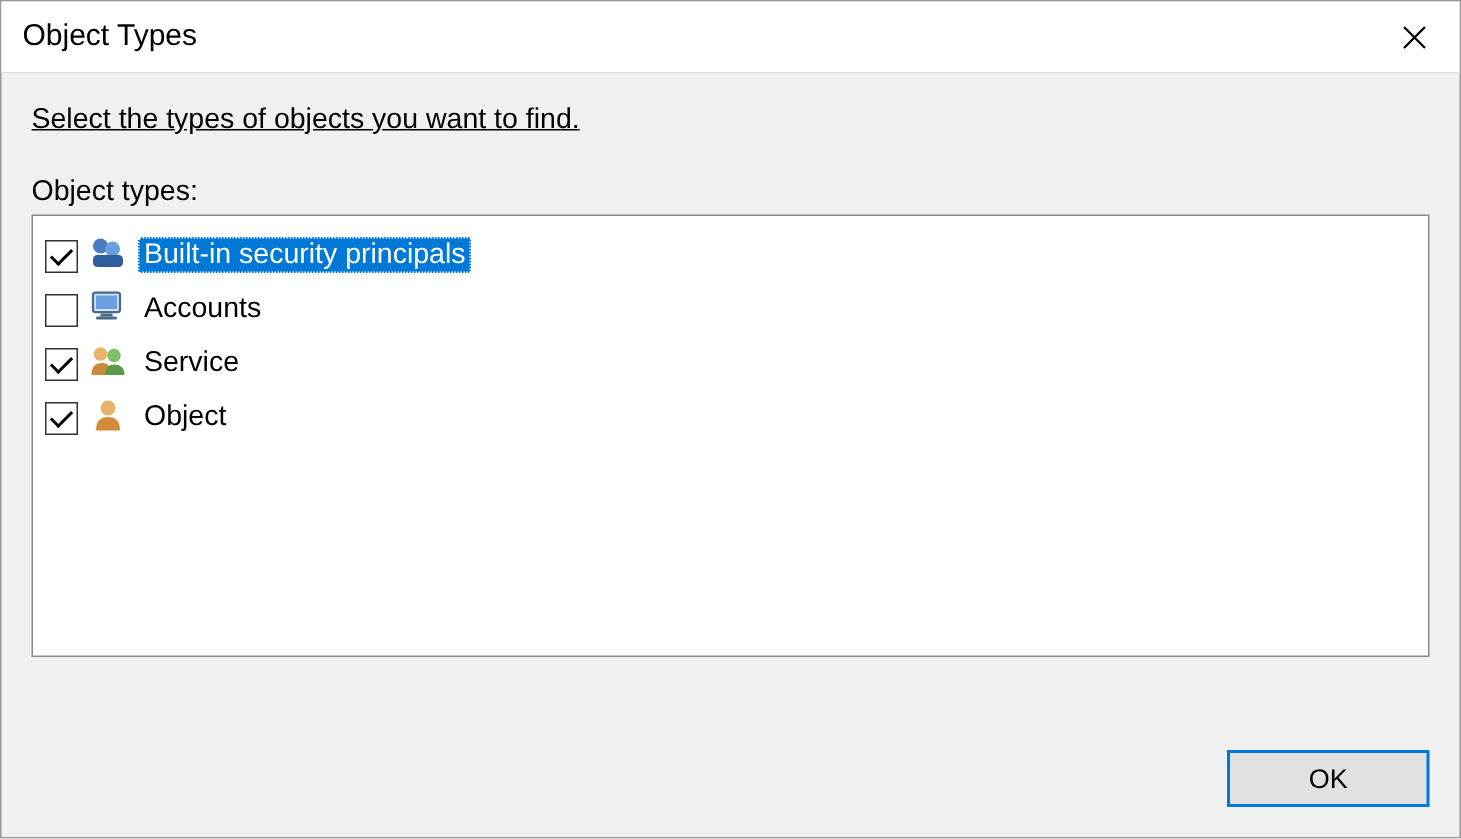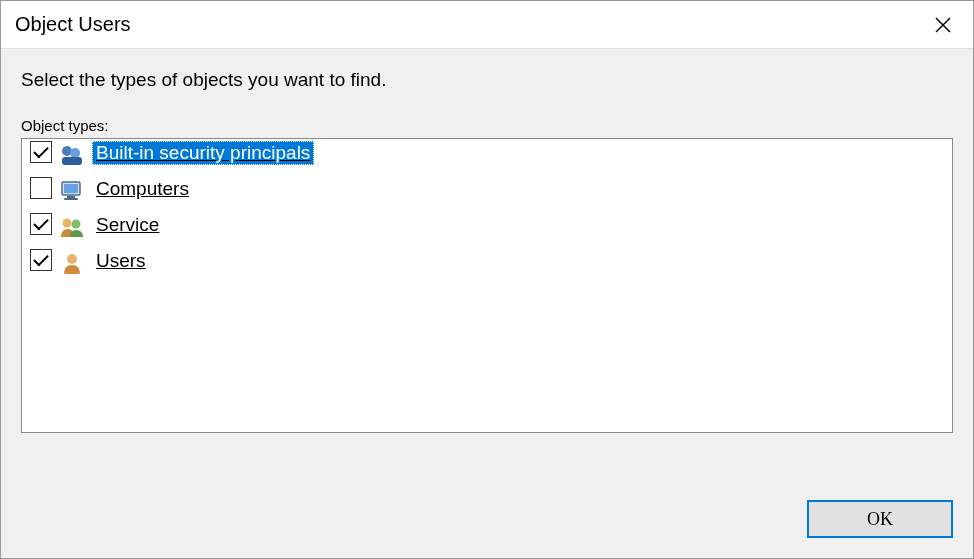--- a/index.html
+++ b/index.html
@@ -54,41 +54,41 @@
     .content {
       padding: 20px 20px 0 20px;
       flex: 1;
       display: flex;
       flex-direction: column;
     }
     .instruction {
       font-size: 19px;
       color: #000;
       margin-bottom: 26px;
+      text-decoration: underline;
     }
     .list-label {
-      font-size: 15px;
+      font-size: 19px;
       color: #000;
       margin-bottom: 4px;
     }
     .list-box {
       background: #ffffff;
       border: 1px solid #888;
       height: 295px;
       overflow: auto;
       padding: 2px 2px;
     }
     .list-item {
       display: flex;
-      align-items: flex-start;
+      align-items: flex-end;
       height: 36px;
       gap: 5px;
       padding-left: 6px;
       position: relative;
-      text-decoration: underline;
     }
     .cb {
       width: 22px;
       height: 22px;
       border: 1.5px solid #333;
       background: #fff;
       display: inline-flex;
       align-items: center;
       justify-content: center;
       flex-shrink: 0;
@@ -130,39 +130,39 @@
       height: 40px;
       pointer-events: none;
     }
     .button-bar {
       display: flex;
       justify-content: flex-end;
       gap: 14px;
       padding: 20px;
     }
     .btn {
-      width: 146px;
+      width: 135px;
       height: 38px;
       font-size: 18px;
-      font-family: Liberation Serif, serif;
+      font-family: Liberation Sans, sans-serif;
       background: #e1e1e1;
       border: 1px solid #adadad;
       cursor: pointer;
     }
     .btn.default {
       border: 2px solid #0078d7;
       background: #e1e1e1;
     }
   </style>
 </head>
 <body>
 
 <div class="dialog">
   <div class="titlebar">
-    <div class="titlebar-title">Object Users</div>
+    <div class="titlebar-title">Object Types</div>
     <div class="close-btn">
       <svg viewBox="0 0 16 16" fill="none">
         <line x1="1" y1="1" x2="15" y2="15"></line>
         <line x1="15" y1="1" x2="1" y2="15"></line>
       </svg>
     </div>
   </div>
 
   <div class="content">
     <div class="instruction">Select the types of objects you want to find.</div>
@@ -182,21 +182,21 @@
         <div class="list-item">
           <span class="cb"></span>
           <span class="item-icon">
             <svg width="28" height="24" viewBox="0 0 28 24">
               <rect x="4" y="3" width="18" height="13" rx="1.5" fill="#cfe3f7" stroke="#4a6a8a" stroke-width="1.5"></rect>
               <rect x="6" y="5" width="14" height="9" fill="#6aa0e0"></rect>
               <rect x="9" y="17" width="8" height="2" fill="#4a6a8a"></rect>
               <rect x="6" y="19" width="14" height="2" rx="1" fill="#4a6a8a"></rect>
             </svg>
           </span>
-          <span class="item-label">Computers</span>
+          <span class="item-label">Accounts</span>
         </div>
         <div class="list-item">
           <span class="cb checked"></span>
           <span class="item-icon">
             <svg width="28" height="24" viewBox="0 0 28 24">
               <circle cx="9" cy="8" r="4.5" fill="#e8b36a"></circle>
               <circle cx="18" cy="9" r="4.5" fill="#7fbf6a"></circle>
               <path d="M3 22 Q3 14 10 14 Q16 14 16 22 Z" fill="#c98a3a"></path>
               <path d="M12 22 Q12 15 18 15 Q25 15 25 22 Z" fill="#5a9a4a"></path>
             </svg>
@@ -204,21 +204,21 @@
           <span class="item-label">Service</span>
         </div>
         <div class="list-item">
           <span class="cb checked"></span>
           <span class="item-icon">
             <svg width="28" height="24" viewBox="0 0 28 24">
               <circle cx="14" cy="8" r="5" fill="#e8b36a"></circle>
               <path d="M6 23 Q6 14 14 14 Q22 14 22 23 Z" fill="#d48a3a"></path>
             </svg>
           </span>
-          <span class="item-label">Users</span>
+          <span class="item-label">Object</span>
         </div>
       </div>
   </div>
 
   <div class="button-bar">
     <button class="btn default">OK</button>
   </div>
 </div>
 
 </body></html>

